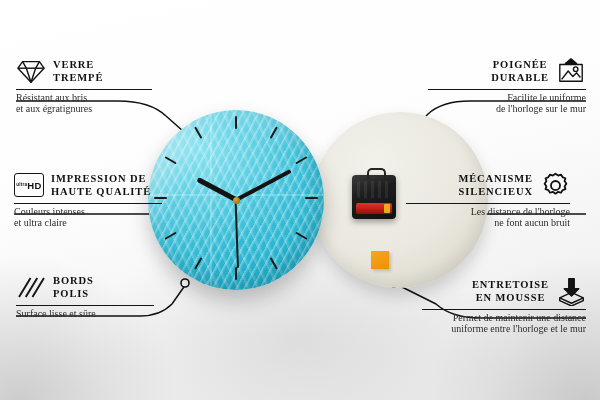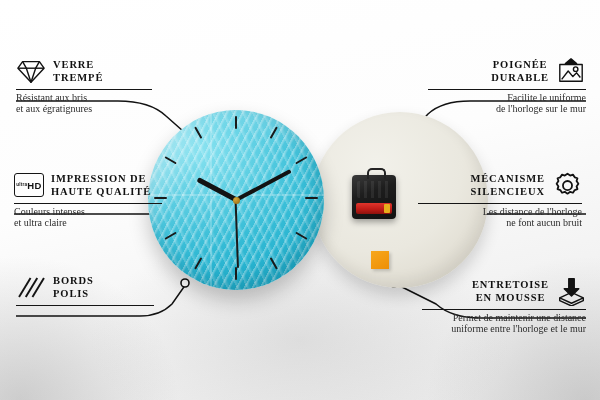--- a/index.html
+++ b/index.html
@@ -80,21 +80,21 @@
   .fdesc{font-family:"Liberation Serif",serif;font-size:10px;line-height:10.4px;color:#2c2c2c;margin-top:3px;}
 
   #f-verre{left:16px;top:56px;width:160px;}
   #f-verre .frule{width:136px;}
   #f-impression{left:14px;top:170px;width:170px;}
   #f-impression .frule{width:148px;}
   #f-bords{left:16px;top:272px;width:160px;}
   #f-bords .frule{width:138px;}
   #f-poignee{right:14px;top:56px;width:180px;}
   #f-poignee .frule{width:158px;margin-left:auto;}
-  #f-mecanisme{right:18px;top:170px;width:186px;}
+  #f-mecanisme{right:30px;top:170px;width:186px;}
   #f-mecanisme .frule{width:164px;margin-left:auto;}
   #f-entretoise{right:14px;top:276px;width:186px;}
   #f-entretoise .frule{width:164px;margin-left:auto;}
 
   
   .hd-badge{width:28px;height:22px;border:1.6px solid #151515;border-radius:3px;
     display:flex;flex-direction:row;align-items:center;justify-content:center;line-height:1;}
   .hd-small{font-family:"Liberation Sans",sans-serif;font-size:4.6px;font-weight:700;letter-spacing:.2px;color:#151515;}
   .hd-big{font-family:"Liberation Sans",sans-serif;font-size:9.5px;font-weight:700;letter-spacing:.3px;color:#111;margin-top:.5px;}
 </style>
@@ -206,20 +206,23 @@
             <path d="M9 22 L21 2"></path>
             <path d="M16 22 L28 2"></path>
         </svg>
       </span>
       <span class="ftitle">
         <span>BORDS</span><br>
         <span>POLIS</span>
       </span>
     </div>
     <div class="frule"></div>
+    <div class="fdesc">
+      <span>Surface lisse et sûre</span>
+    </div>
   </div>
 
   <div class="feature right" id="f-poignee">
     <div class="ftop">
       <span class="ficon">
         <svg viewBox="0 0 32 30" width="30" height="28" fill="none" stroke="#121212" stroke-width="1.5" stroke-linejoin="round">
           <path d="M16 2 L10 7 H22 Z" fill="#121212"></path>
           <rect x="4" y="8" width="24" height="18"></rect>
           <path d="M6 24 L13 15 L18 21 L22 17 L26 22"></path>
           <circle cx="21" cy="13" r="2.4"></circle>

